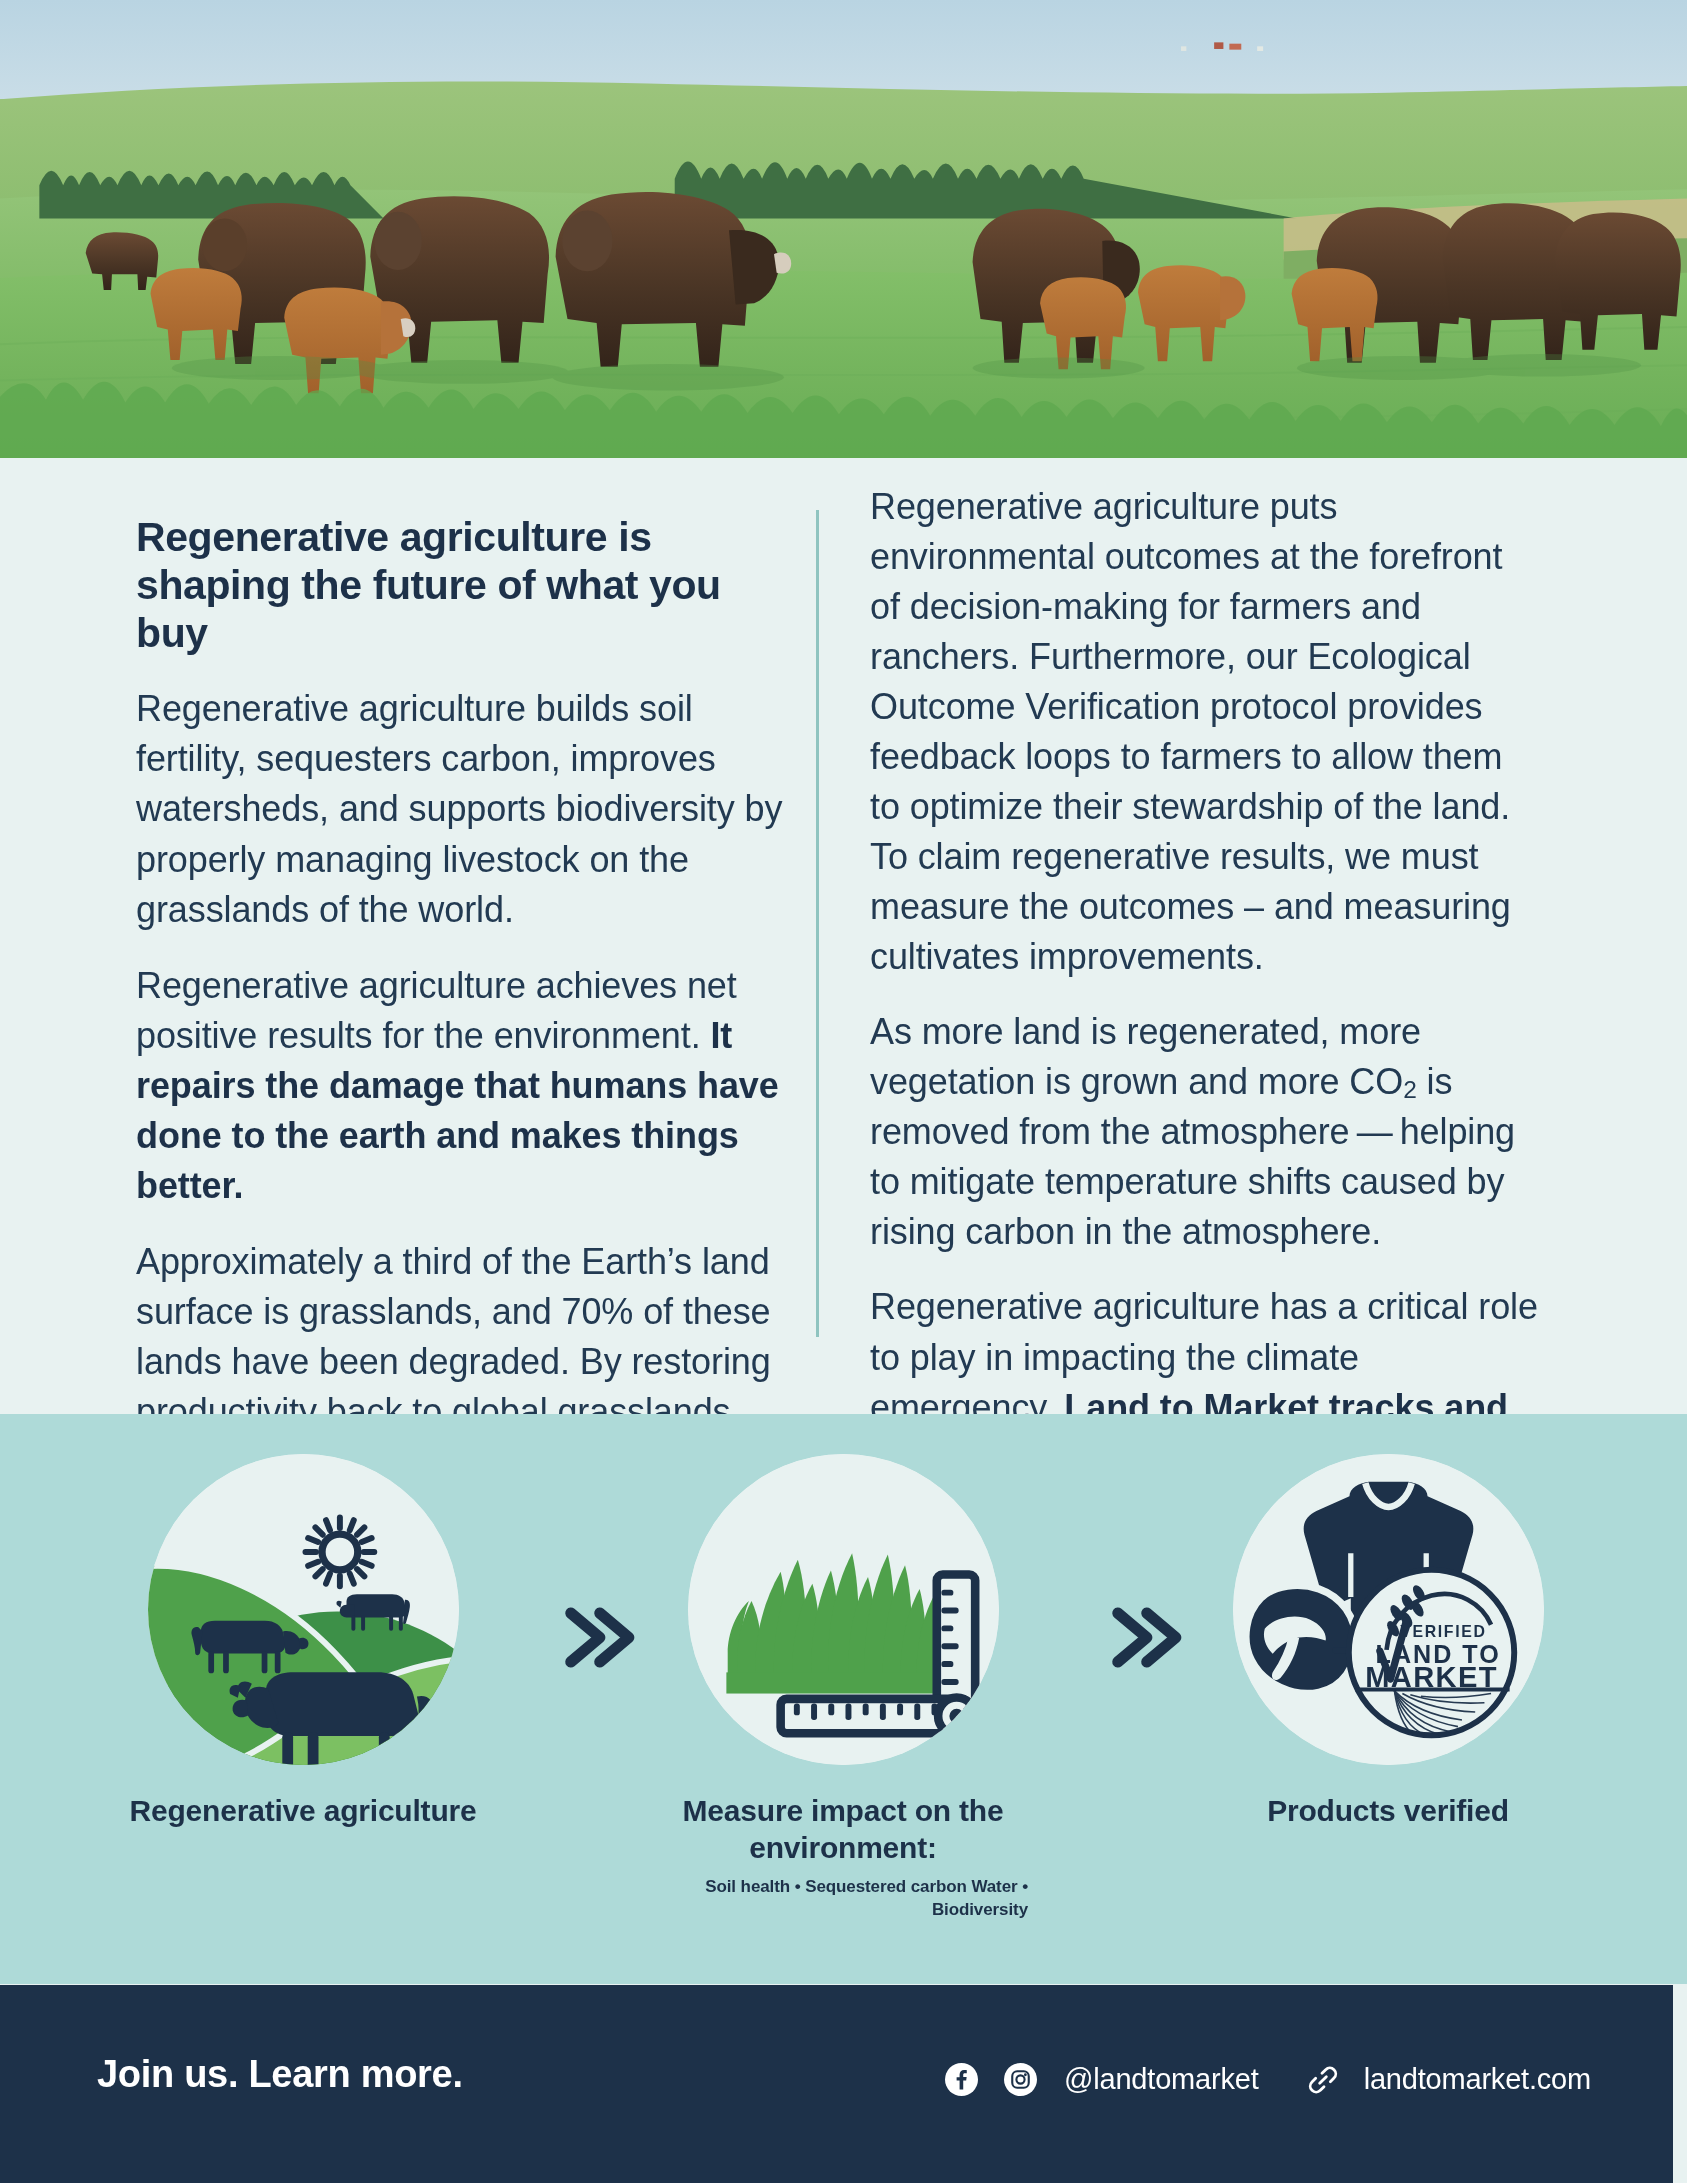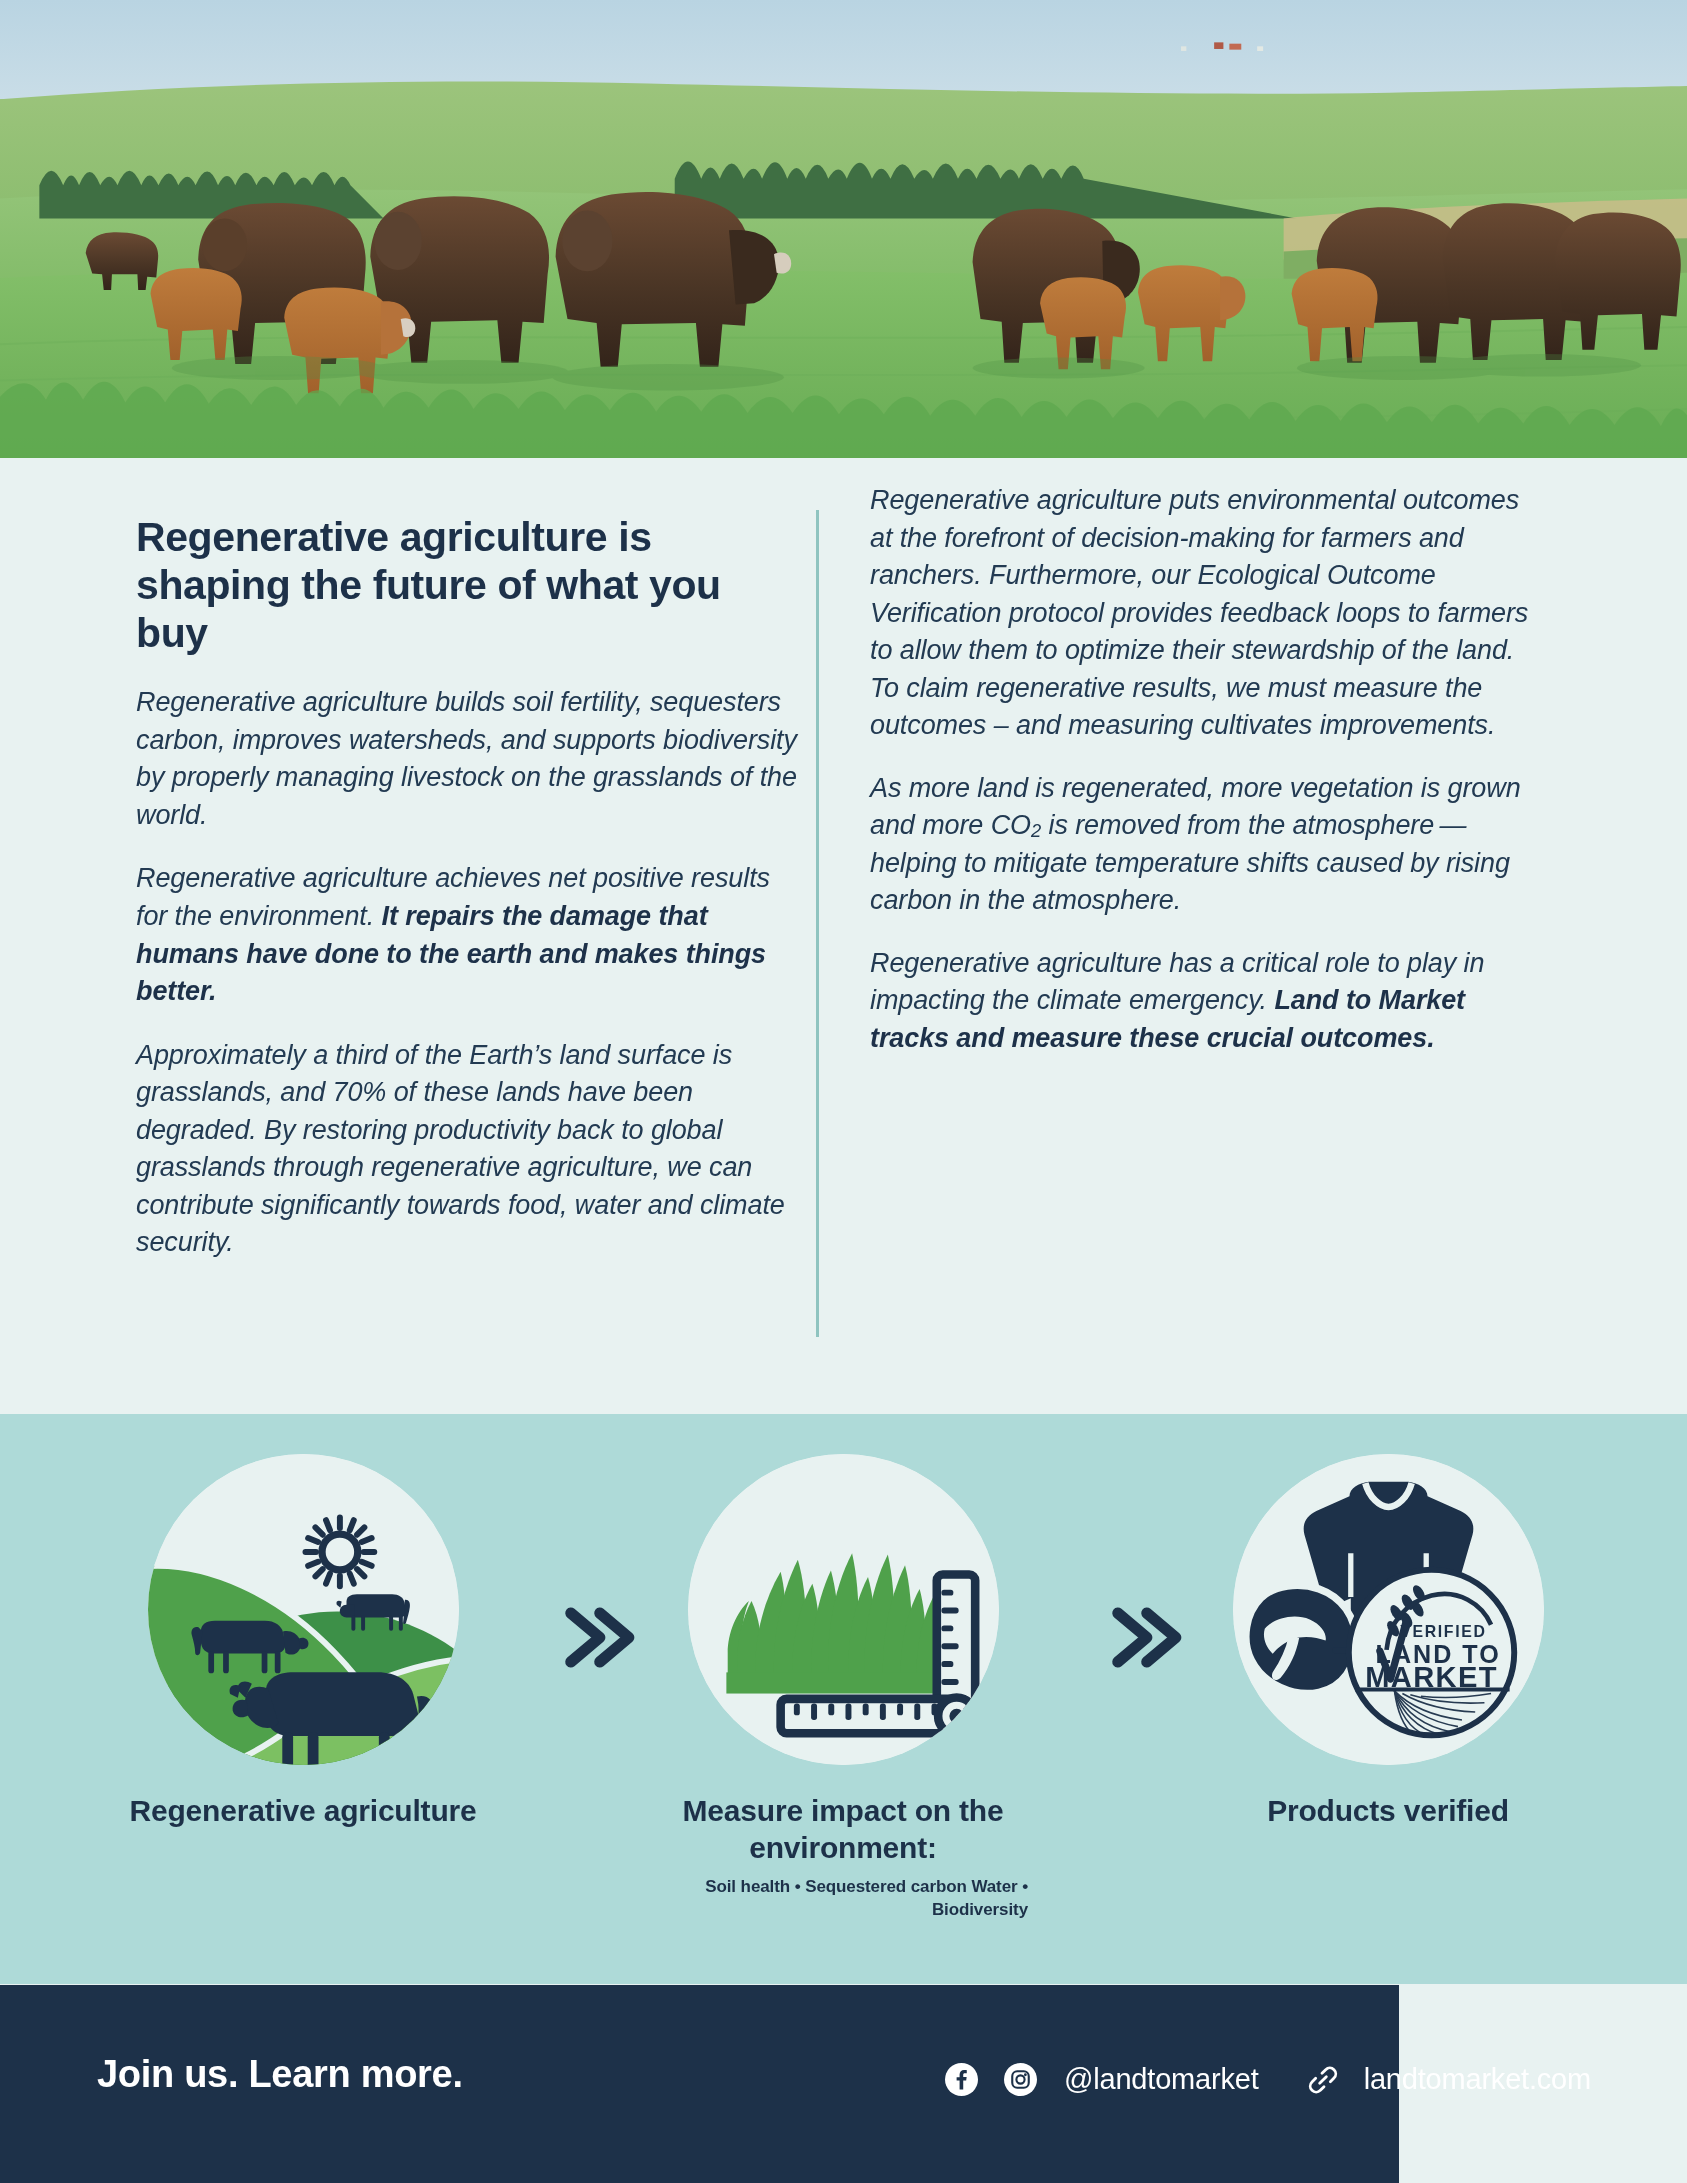--- a/index.html
+++ b/index.html
@@ -30,24 +30,23 @@
     font-size:41px;
     line-height:1.17;
     letter-spacing:-0.4px;
   }
   .col-left h2.head{padding-top:56px;}
   .col-right h2.head{padding-top:58px;}
 
   p.body{
     margin:0;
     color:#223a52;
-    font-size:27px;
+    font-size:36px;
     line-height:1.39;
     letter-spacing:-0.1px;
-    font-style:italic;
   }
   .col-left p.body{margin-top:26.5px;}
   .col-left p.body + p.body{margin-top:26px;}
   .col-right p.body{margin-top:24px;}
   .col-right p.body + p.body{margin-top:25px;}
   p.body b{font-weight:700;color:#1d3149;}
   p.body sub{font-size:0.68em;vertical-align:baseline;position:relative;top:0.14em;}
 
   
   .info{position:absolute;left:0;top:1414px;width:1687px;height:570px;background:#aedad8;}
@@ -78,21 +77,21 @@
     letter-spacing:-0.1px;
     text-align:right;
   }
 
   .arrow{position:absolute;top:187px;width:79px;height:73px;}
   .arrow-1{left:559px;}
   .arrow-2{left:1106px;}
   .arrow svg{display:block;width:79px;height:73px;}
 
   
-  .footer{position:absolute;left:0;top:1985px;width:1399px;height:198px;background:#1d3149;}
+  .footer{position:absolute;left:0;top:1985px;width:1673px;height:198px;background:#1d3149;}
   .footer-inner{position:absolute;left:0;top:0;width:1687px;height:198px;}
   .footer-title{
     position:absolute;left:97px;top:70px;
     color:#ffffff;font-weight:700;font-size:38px;letter-spacing:-0.3px;line-height:1;
   }
   .footer-right{
     position:absolute;right:96px;top:78px;
     display:flex;align-items:center;gap:12px;
     color:#ffffff;font-size:29px;letter-spacing:-0.2px;line-height:1;
   }

